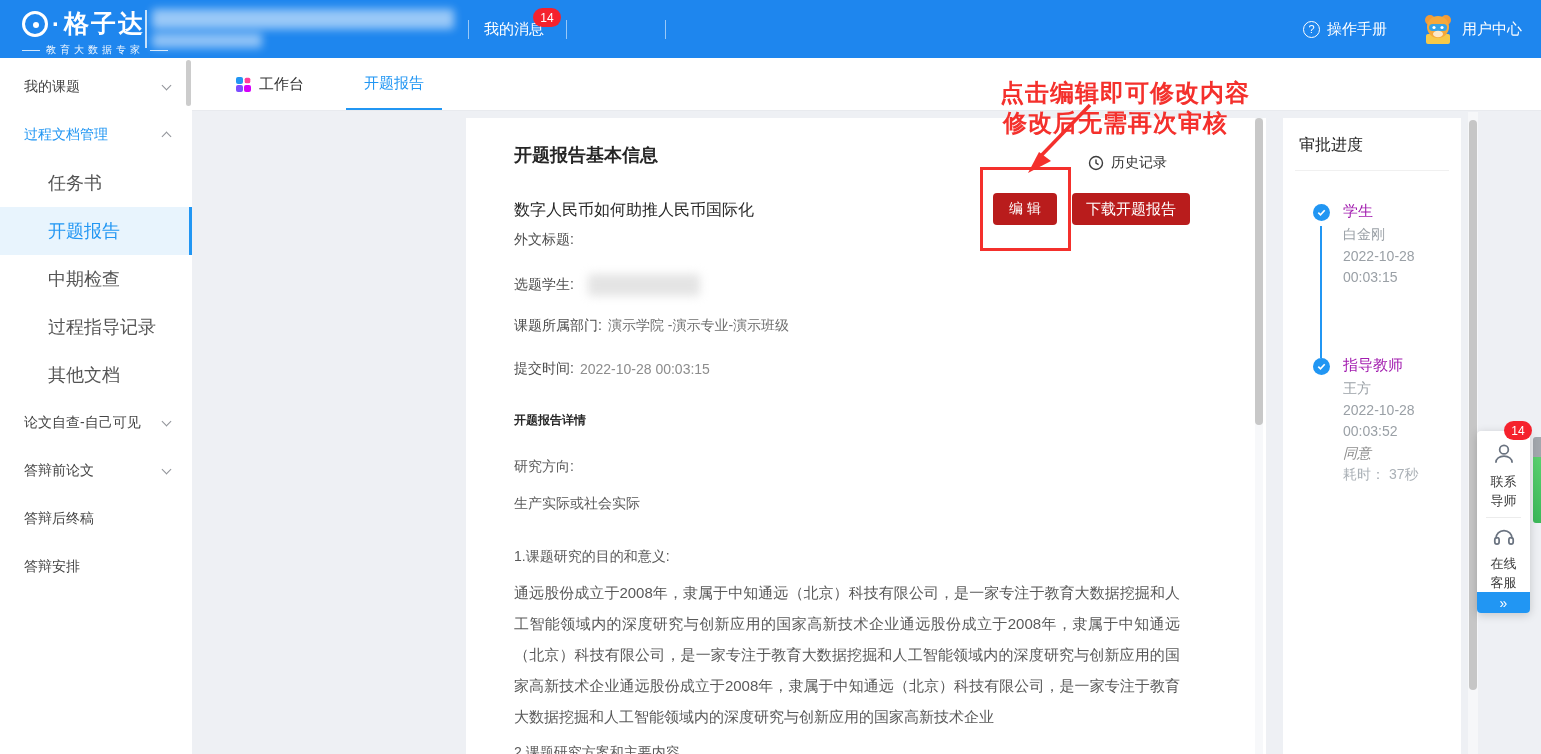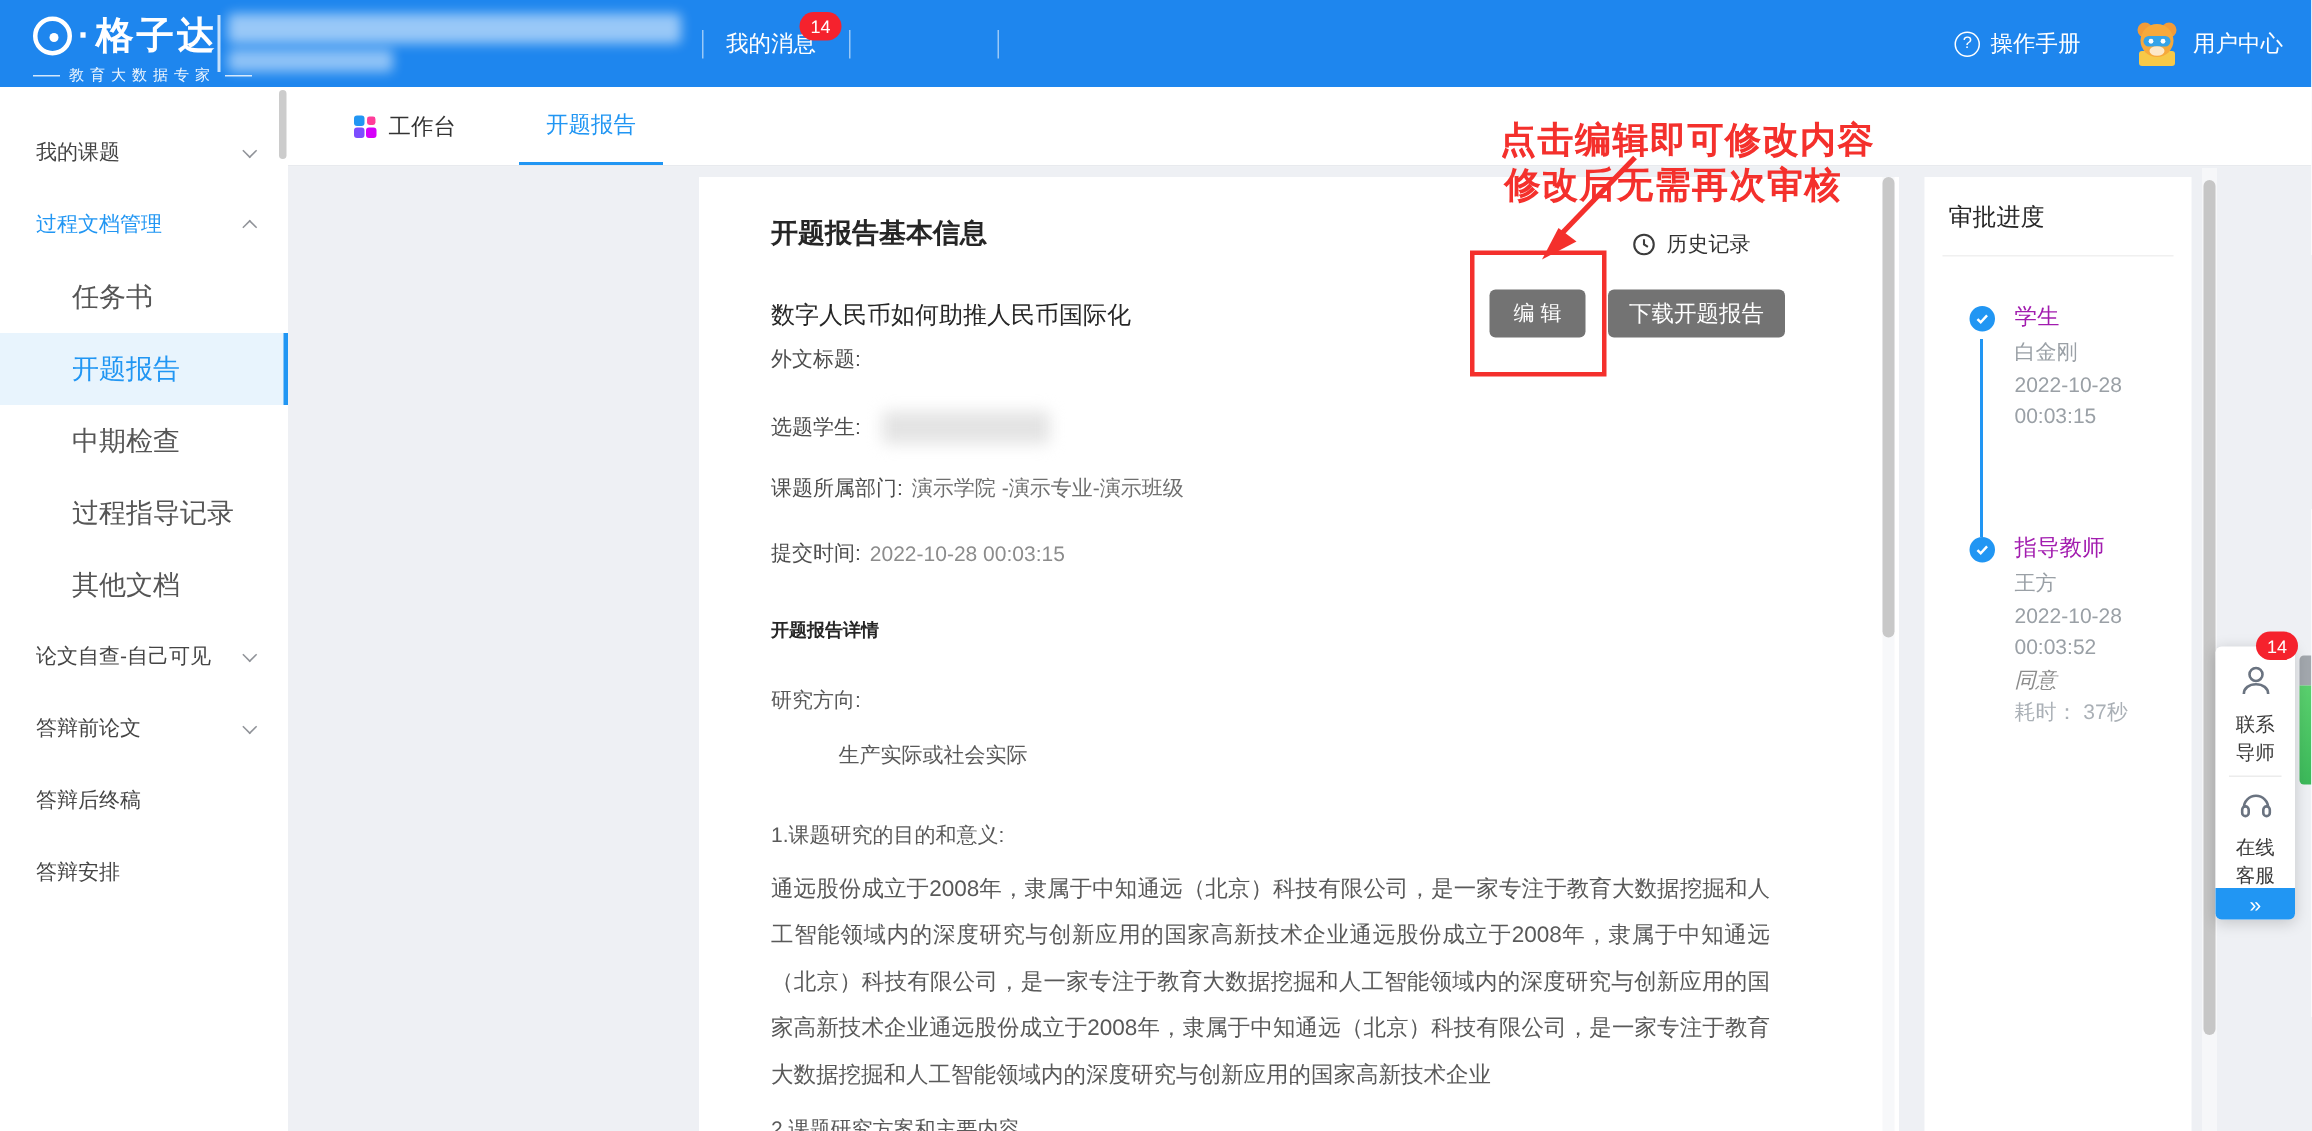--- a/index.html
+++ b/index.html
@@ -20,21 +20,21 @@
   .hdr-blur1 { position:absolute; left:152px; top:9px; width:302px; height:20px; background:rgba(255,255,255,.55); filter:blur(4px); border-radius:3px; }
   .hdr-blur2 { position:absolute; left:152px; top:33px; width:110px; height:15px; background:rgba(255,255,255,.5); filter:blur(4px); border-radius:3px; }
   .vsep { position:absolute; top:20px; width:1px; height:19px; background:rgba(255,255,255,.55); }
   .hdr-link { position:absolute; top:0; height:58px; display:flex; align-items:center; color:#fff; font-size:15px; cursor:pointer; }
   .msg-badge { position:absolute; left:533px; top:8px; min-width:28px; height:19px; border-radius:10px; background:#f5222d; color:#fff; font-size:12px; display:flex; align-items:center; justify-content:center; padding:0 6px; }
   .q-icon { width:17px; height:17px; border:1.5px solid #fff; border-radius:50%; color:#fff; font-size:11px; display:flex; align-items:center; justify-content:center; margin-right:7px; }
   .q-icon::before { content:"?"; }
   .avatar { position:absolute; left:1420px; top:12px; width:36px; height:34px; cursor:pointer; }
 
   
-  .sidebar { position:absolute; left:0; top:58px; width:192px; height:696px; background:#fff; z-index:5; padding-top:20px; }
+  .sidebar { position:absolute; left:0; top:58px; width:192px; height:696px; background:#fff; z-index:5; padding-top:5px; }
   .side-item { height:48px; display:flex; align-items:center; justify-content:space-between; padding:0 22px 0 24px; font-size:14px; color:#444; cursor:pointer; }
   .side-item.group-open { color:#2196f3; }
   .side-sub { height:48px; display:flex; align-items:center; padding-left:48px; font-size:18px; color:#555; cursor:pointer; }
   .side-sub.active { background:#e8f4fd; color:#2196f3; box-shadow:inset -3px 0 0 #2196f3; }
   .chv { display:inline-block; width:7px; height:7px; border-right:1.6px solid #909399; border-bottom:1.6px solid #909399; transform:rotate(45deg); margin-bottom:3px; }
   .chv.up { transform:rotate(-135deg); margin-bottom:-3px; }
   .side-scroll-thumb { position:absolute; right:1px; top:2px; width:5px; height:46px; background:#ccc; border-radius:3px; }
 
   
   .tabbar { position:absolute; left:192px; top:58px; width:1349px; height:53px; background:#fff; border-bottom:1px solid #e8eaee; display:flex; align-items:stretch; padding-left:44px; z-index:6; }
@@ -48,21 +48,21 @@
   .grid-icon i:nth-child(4){ background:#d500f9; }
 
   
   .workspace { position:absolute; left:192px; top:111px; width:1349px; height:643px; background:#eef0f4; }
 
   
   .card { position:absolute; left:274px; top:7px; width:800px; height:760px; background:#fff; }
   .h-basic { position:absolute; left:48px; top:25px; font-size:18px; font-weight:bold; color:#262626; }
   .row-history { position:absolute; left:622px; top:36px; display:flex; align-items:center; gap:7px; font-size:14px; color:#333; cursor:pointer; }
   .topic { position:absolute; left:48px; top:82px; font-size:16px; color:#262626; }
-  .btn { position:absolute; background:#737373; color:#fff; border:none; border-radius:4px; font-size:14px; height:32px; display:flex; align-items:center; justify-content:center; cursor:pointer; font-family:inherit; }
+  .btn { position:absolute; background:#b91c1c; color:#fff; border:none; border-radius:4px; font-size:14px; height:32px; display:flex; align-items:center; justify-content:center; cursor:pointer; font-family:inherit; }
   .btn-edit { left:527px; top:75px; width:64px; }
   .btn-download { left:606px; top:75px; width:118px; font-size:15px; }
   .field { position:absolute; left:48px; font-size:14px; display:flex; align-items:center; gap:6px; }
   .field .lbl { color:#4d4d4d; }
   .field .val { color:#8c8c8c; }
   .name-blur { width:112px; height:22px; background:#e4e4e4; filter:blur(5px); border-radius:3px; margin-left:8px; }
   .h-detail { position:absolute; left:48px; top:294px; font-size:12px; font-weight:bold; color:#262626; }
   .t-line { position:absolute; left:48px; font-size:14px; color:#595959; }
   .paragraph { position:absolute; left:48px; top:459px; width:666px; font-size:15px; line-height:31px; color:#595959; text-align:justify; }
   .next-section { position:absolute; left:48px; top:626px; font-size:14px; color:#595959; }
@@ -224,21 +224,21 @@
         <span class="lbl">课题所属部门:</span>
         <span class="val" style="color:#6e6e6e;">演示学院 -演示专业-演示班级</span>
       </div>
       <div class="field" style="top:242px;">
         <span class="lbl">提交时间:</span>
         <span class="val">2022-10-28 00:03:15</span>
       </div>
 
       <div class="h-detail">开题报告详情</div>
       <div class="t-line" style="top:340px;">研究方向:</div>
-      <div class="t-line" style="top:377px;margin-left:45px;">生产实际或社会实际</div>
+      <div class="t-line" style="top:377px;">生产实际或社会实际</div>
       <div class="t-line" style="top:430px;">1.课题研究的目的和意义:</div>
       <div class="paragraph">通远股份成立于2008年，隶属于中知通远（北京）科技有限公司，是一家专注于教育大数据挖掘和人工智能领域内的深度研究与创新应用的国家高新技术企业通远股份成立于2008年，隶属于中知通远（北京）科技有限公司，是一家专注于教育大数据挖掘和人工智能领域内的深度研究与创新应用的国家高新技术企业通远股份成立于2008年，隶属于中知通远（北京）科技有限公司，是一家专注于教育大数据挖掘和人工智能领域内的深度研究与创新应用的国家高新技术企业</div>
       <div class="next-section">2.课题研究方案和主要内容</div>
 
       <div class="card-scroll">
         <div class="card-scroll-thumb"></div>
       </div>
     </div>
 
     <div class="panel">

